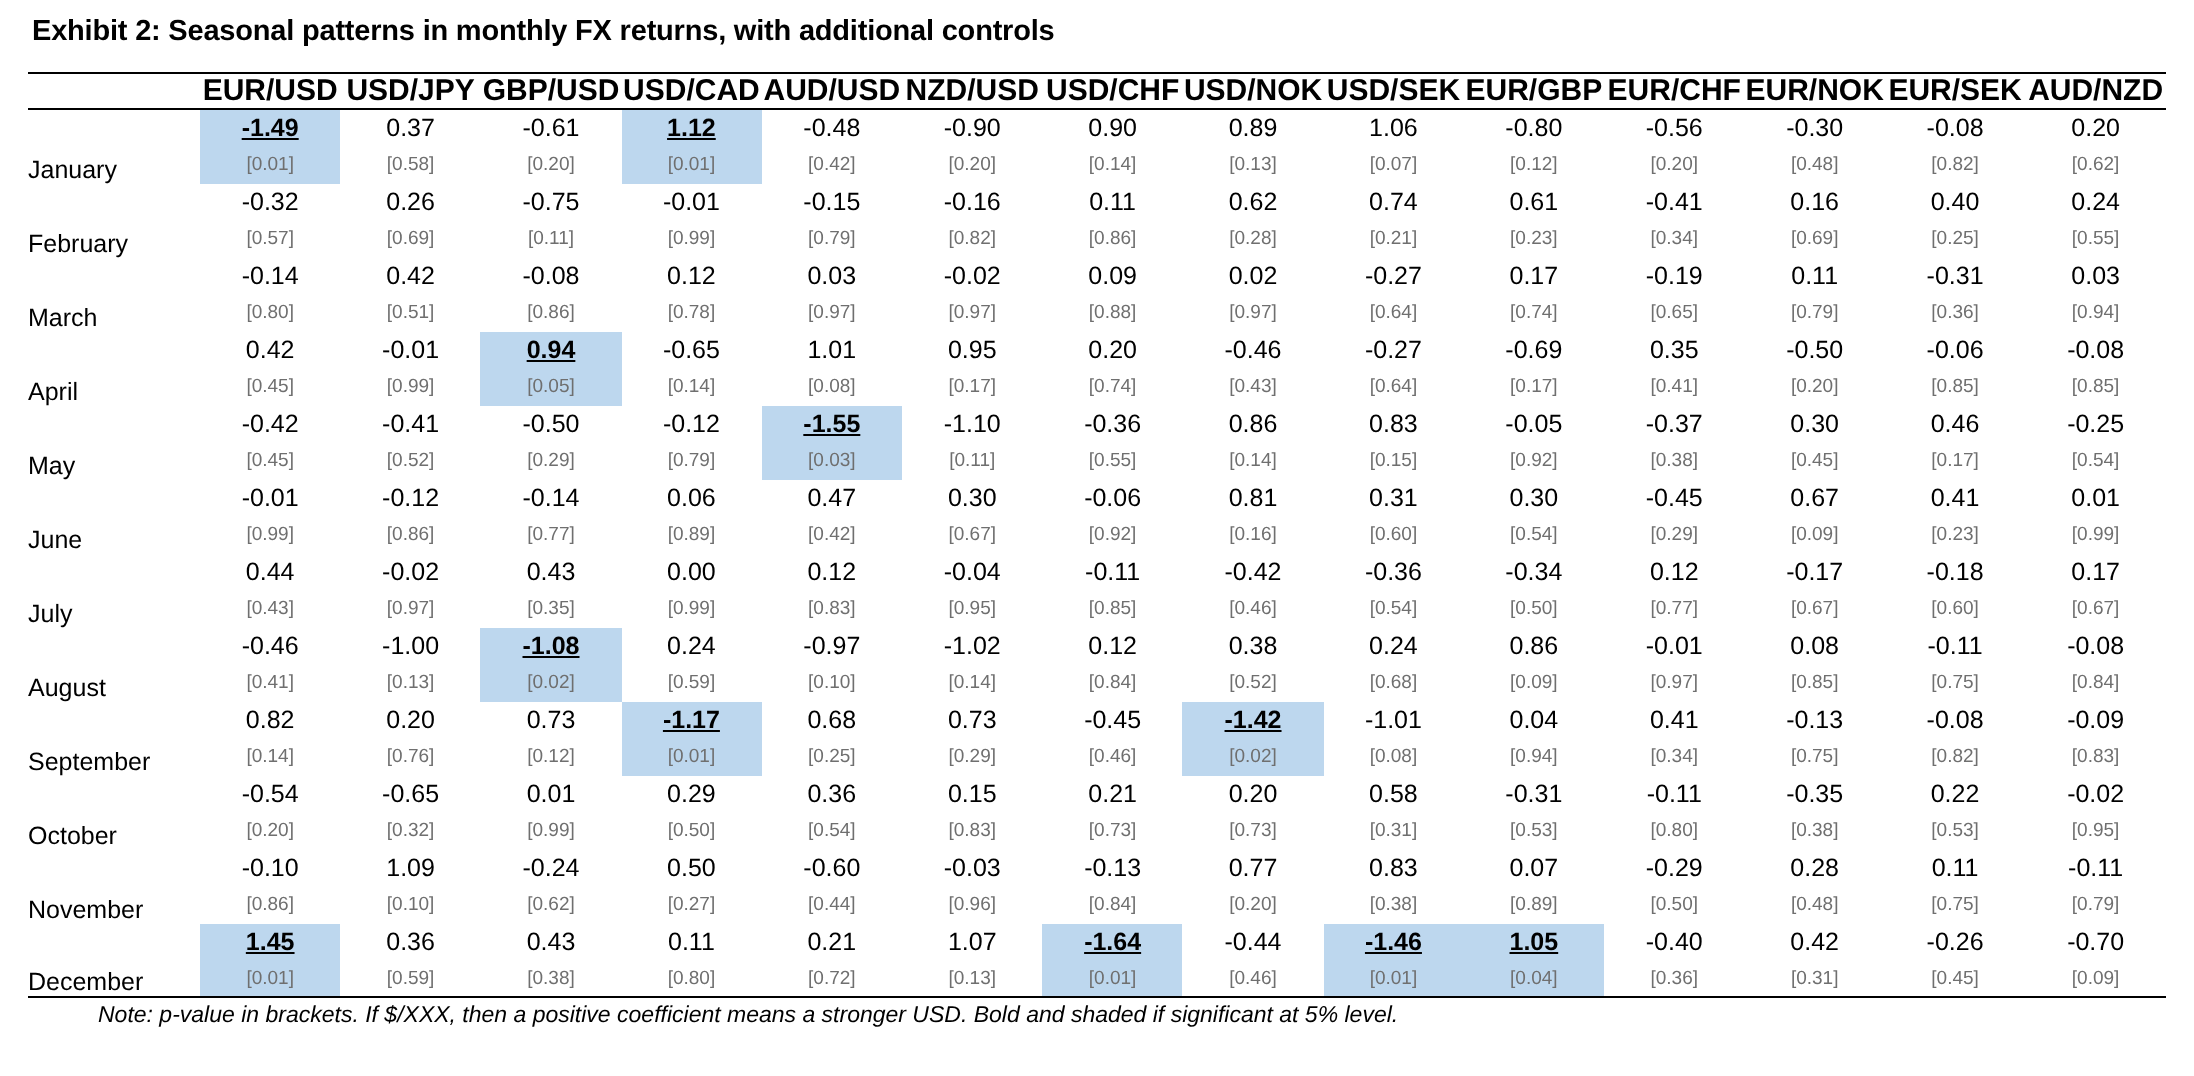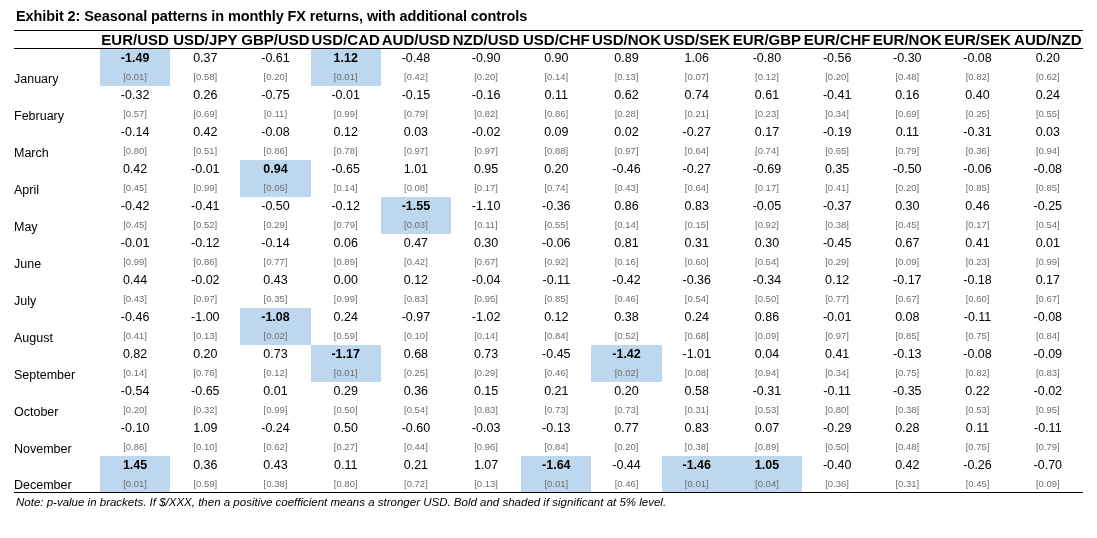--- a/index.html
+++ b/index.html
@@ -15,21 +15,21 @@
     color: #000000;
     overflow: hidden;
   }
   .wrap {
     padding: 6px 14px 0 14px;
   }
   .exhibit-title {
     font-size: 14.5px;
     font-weight: bold;
     letter-spacing: -0.1px;
-    margin: 2px 0 6px 2px;
+    margin: 2px 0 12px 2px;
     white-space: nowrap;
   }
   table.fx {
     width: 1069px;
     border-collapse: collapse;
     table-layout: fixed;
   }
   table.fx th, table.fx td {
     padding: 0;
     margin: 0;
@@ -71,30 +71,32 @@
     font-weight: normal;
     color: #000;
     padding-left: 2px;
     vertical-align: bottom;
   }
   td.sig {
     background: #bdd7ee;
   }
   td.sig.coef {
     font-weight: bold;
+    text-decoration: underline;
   }
   .last-row td {
     border-bottom: 1.2px solid #000;
   }
   .note {
     font-size: 11.5px;
     font-style: italic;
     margin-top: 3px;
     padding-left: 2px;
     white-space: nowrap;
+    margin-left: 33px;
   }
 </style>
 </head>
 <body>
 
 <div class="wrap">
   <div class="exhibit-title">Exhibit 2: Seasonal patterns in monthly FX returns, with additional controls</div>
 
   <table class="fx">
     <colgroup>

